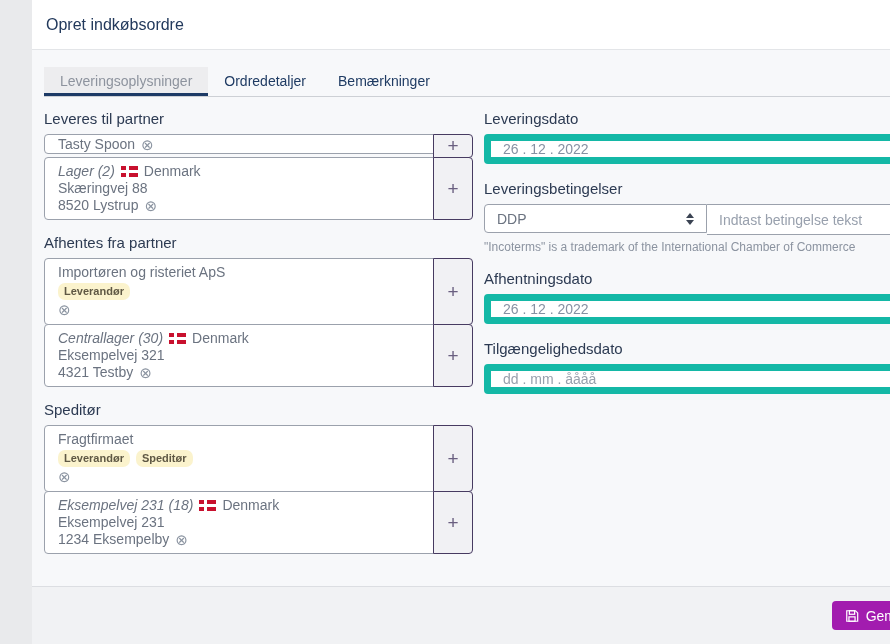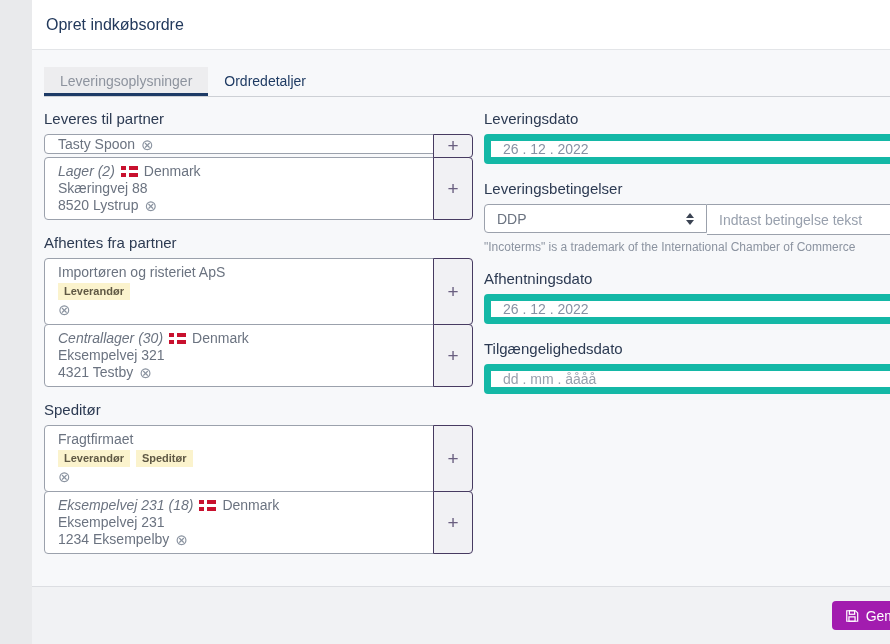--- a/index.html
+++ b/index.html
@@ -29,21 +29,21 @@
   
   .prow { display:flex; align-items:stretch; }
   .prow + .prow { margin-top:-1px; }
   .pcard { flex:1 1 auto; background:#ffffff; border:1px solid #9ba1ac; border-radius:4px 0 0 4px; padding:5px 13px; color:#6b7380; font-size:14px; line-height:17px; }
   .pcard.simple { display:flex; align-items:center; height:20px; padding-top:0; padding-bottom:0; }
   .pcard .nameline { display:flex; align-items:center; gap:6px; flex-wrap:wrap; }
   .pcard .iname { font-style:italic; }
   .plusbox { flex:0 0 40px; background:#f1f1f4; border:1px solid #473b61; border-left:1px solid #473b61; margin-left:-1px; border-radius:0 4px 4px 0; display:flex; align-items:center; justify-content:center; color:#6a5f80; font-size:19px; cursor:pointer; z-index:1; }
   .rm { color:#8a93a0; font-size:15px; cursor:pointer; line-height:1; }
   .badges { display:flex; gap:6px; margin:2px 0; }
-  .badge { background:#fbf3cd; color:#5f5844; font-size:11px; font-weight:bold; padding:2px 6px; border-radius:0; line-height:13px; }
+  .badge { background:#fbf3cd; color:#5f5844; font-size:11px; font-weight:bold; padding:2px 6px; border-radius:7px; line-height:13px; }
   .flag { display:inline-block; width:17px; height:11px; background:#c8102e; position:relative; flex:0 0 auto; }
   .flag::before { content:""; position:absolute; left:5px; top:0; width:3px; height:11px; background:#ffffff; }
   .flag::after { content:""; position:absolute; left:0; top:4px; width:17px; height:3px; background:#ffffff; }
 
   
   .field-wrap { position:relative; }
   .txt-input { width:100%; height:30px; background:#ffffff; border:7px solid #14b8a6; border-radius:4px; padding:0 30px 0 12px; font-size:14px; color:#8791a3; font-family:"Liberation Sans", sans-serif; outline:none; }
   .txt-input::placeholder { color:#98a0ad; opacity:1; }
   .clear-btn { position:absolute; right:8px; top:50%; transform:translateY(-50%); width:15px; height:15px; border-radius:50%; background:#b6bcc6; color:#ffffff; font-size:10px; line-height:15px; text-align:center; cursor:pointer; }
   .cond-row { display:flex; }
@@ -67,20 +67,21 @@
 <div class="dialog">
 
   <div class="dlg-header">
     <div class="dlg-title">Opret indkøbsordre</div>
     <div class="close-x">×</div>
   </div>
 
   <div class="tabs">
     <div class="tab active">Leveringsoplysninger</div>
     <div class="tab">Ordredetaljer</div>
+    <div class="tab">Bemærkninger</div>
   </div>
 
   <div class="content">
 
     <div class="col-left">
 
       <div class="sec-label">Leveres til partner</div>
       <div class="prow">
         <div class="pcard simple">
           <span class="nameline">

